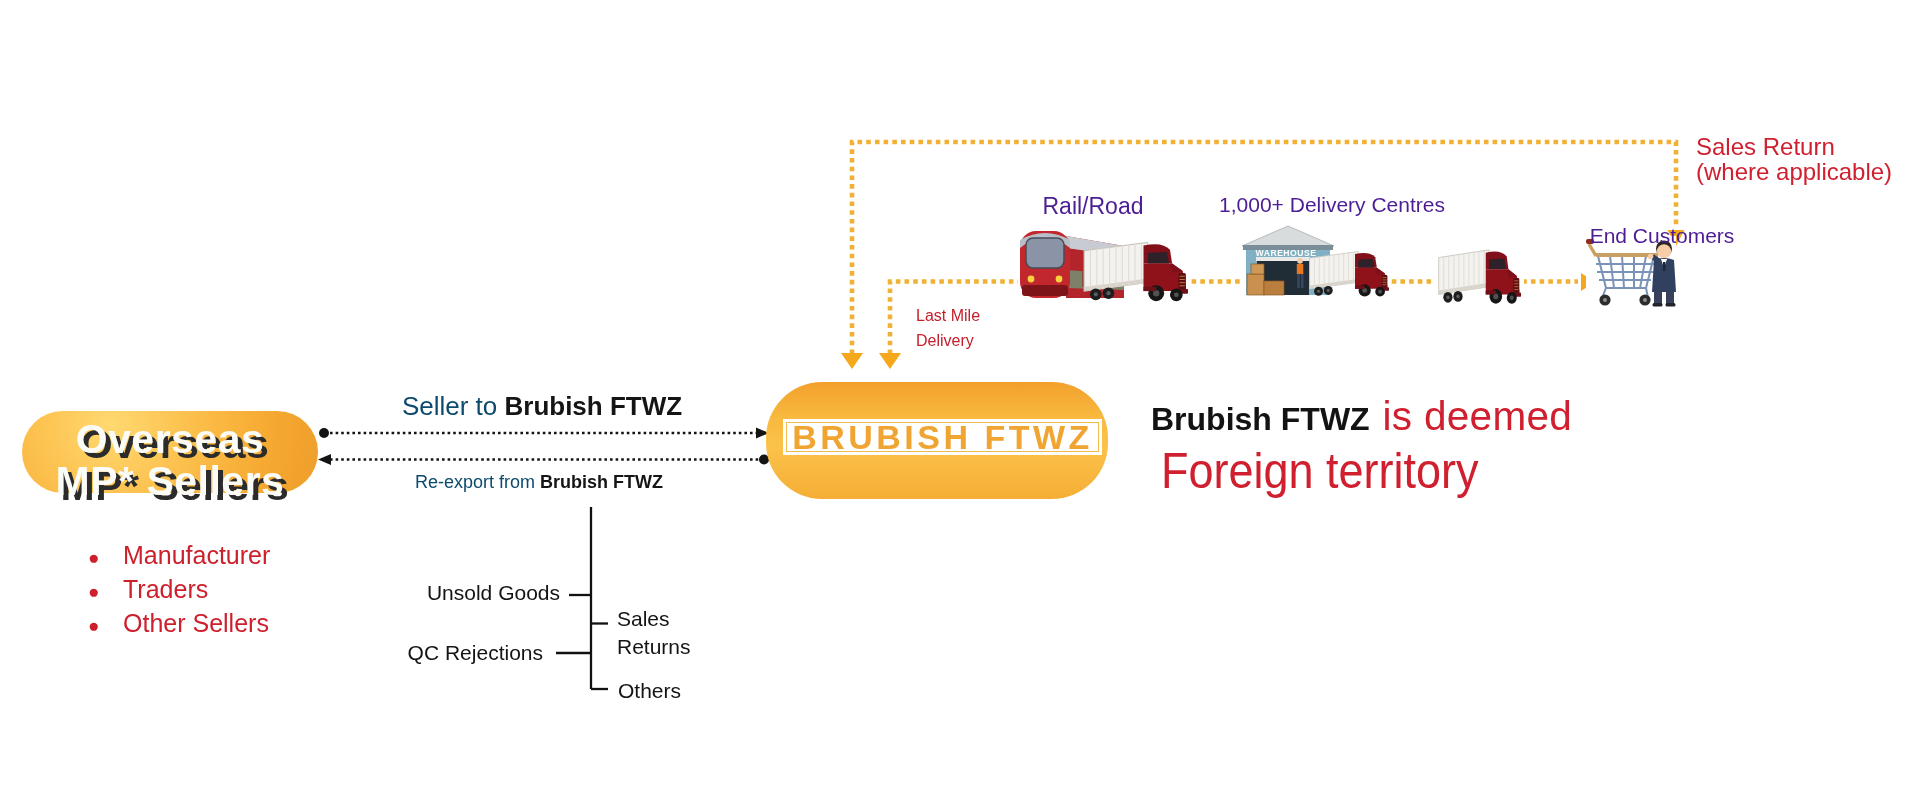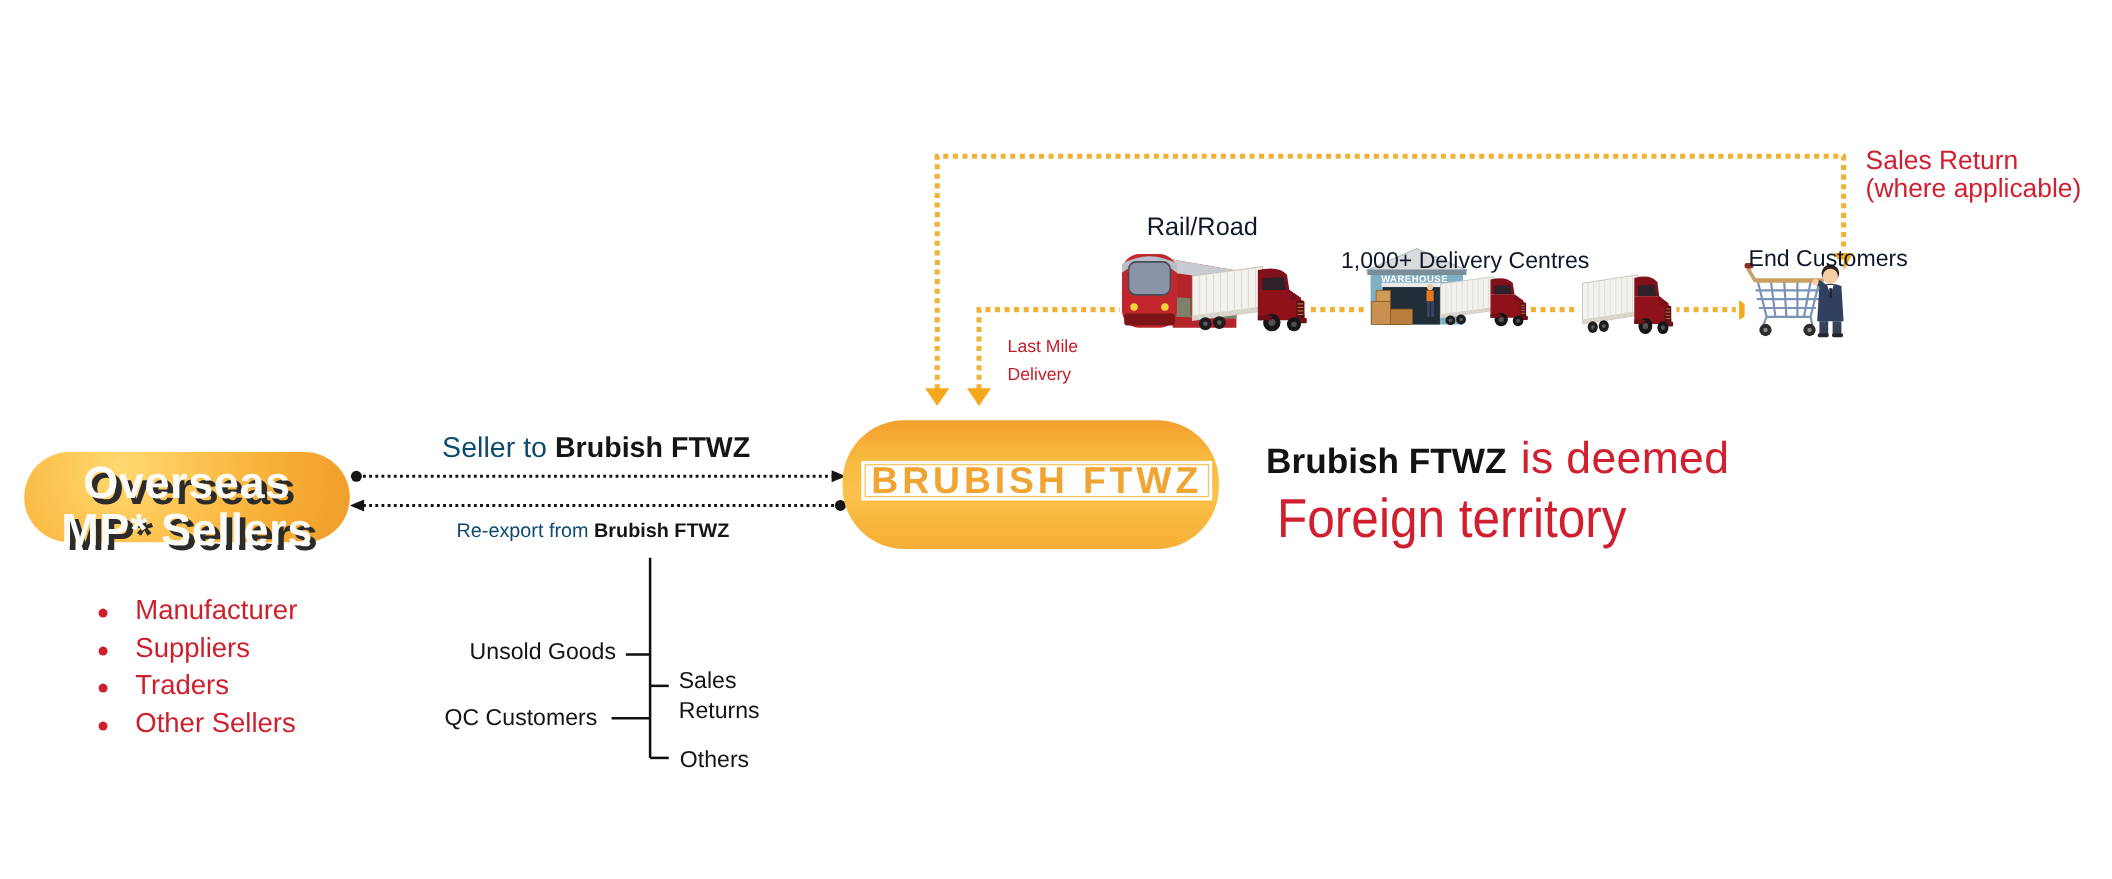--- a/index.html
+++ b/index.html
@@ -34,23 +34,23 @@
   #bullets{left:88px;top:538px;font-size:25px;color:#cd202c;z-index:3;}
   #bullets div{height:34px;line-height:34px;}
   #bullets span.b{display:inline-block;width:35px;text-align:left;font-size:19px;}
 
   .tree{font-size:21px;color:#141414;z-index:3;}
   #unsold{left:400px;top:581px;width:160px;text-align:right;}
   #qcrej{left:380px;top:641px;width:163px;text-align:right;}
   #salesret{left:617px;top:605px;line-height:28px;}
   #others{left:618px;top:679px;}
 
-  .toplbl{font-size:23px;color:#0f172a;z-index:3;}
+  .toplbl{font-size:23px;color:#4c1d95;z-index:3;}
   #railroad{left:1013px;top:193px;width:160px;text-align:center;}
-  #delcentres{left:1212px;top:193px;width:240px;text-align:center;font-size:21px;margin-top:33px;}
+  #delcentres{left:1212px;top:193px;width:240px;text-align:center;font-size:21px;}
   #endcust{left:1582px;top:204px;width:160px;text-align:center;font-size:21px;margin-top:20px;}
 
   #salesreturn{left:1696px;top:134px;font-size:24px;line-height:25px;color:#d02030;}
   #lastmile{left:916px;top:303px;font-size:16px;line-height:25px;color:#c41e2b;}
 
   #deemed{left:1151px;top:394px;font-size:32px;line-height:44px;}
   #deemed b{color:#131313;font-size:32px;}
   #deemed span{color:#d01f2e;font-size:40.5px;letter-spacing:0.3px;margin-left:4px;margin-top:23px;}
   #foreign{left:1161px;top:442px;font-size:50px;color:#d01f2e;transform:scaleX(0.90);transform-origin:0 0;}
 </style>
@@ -67,27 +67,26 @@
         <span>BRUBISH FTWZ</span>
       </div>
     </div>
 </div>
 
 <div class="lbl" id="seller"><span class="red">Seller to </span><b>Brubish FTWZ</b></div>
 <div class="lbl" id="reexport"><span class="red">Re-export from </span><b>Brubish FTWZ</b></div>
 
 <div class="lbl" id="bullets">
   <div><span class="b">●</span>Manufacturer</div>
-  <div><span class="b">●</span>Suppliers</div>
   <div><span class="b">●</span>Traders</div>
   <div><span class="b">●</span>Other Sellers</div>
 </div>
 
 <div class="lbl tree" id="unsold">Unsold Goods</div>
-<div class="lbl tree" id="qcrej">QC Customers</div>
+<div class="lbl tree" id="qcrej">QC Rejections</div>
 <div class="lbl tree" id="salesret">Sales<br>Returns</div>
 <div class="lbl tree" id="others">Others</div>
 
 <div class="lbl toplbl" id="railroad">Rail/Road</div>
 <div class="lbl toplbl" id="delcentres">1,000+ Delivery Centres</div>
 <div class="lbl toplbl" id="endcust">End Customers</div>
 
 <div class="lbl" id="salesreturn">Sales Return<br>(where applicable)</div>
 <div class="lbl" id="lastmile">Last Mile<br>Delivery</div>
 

